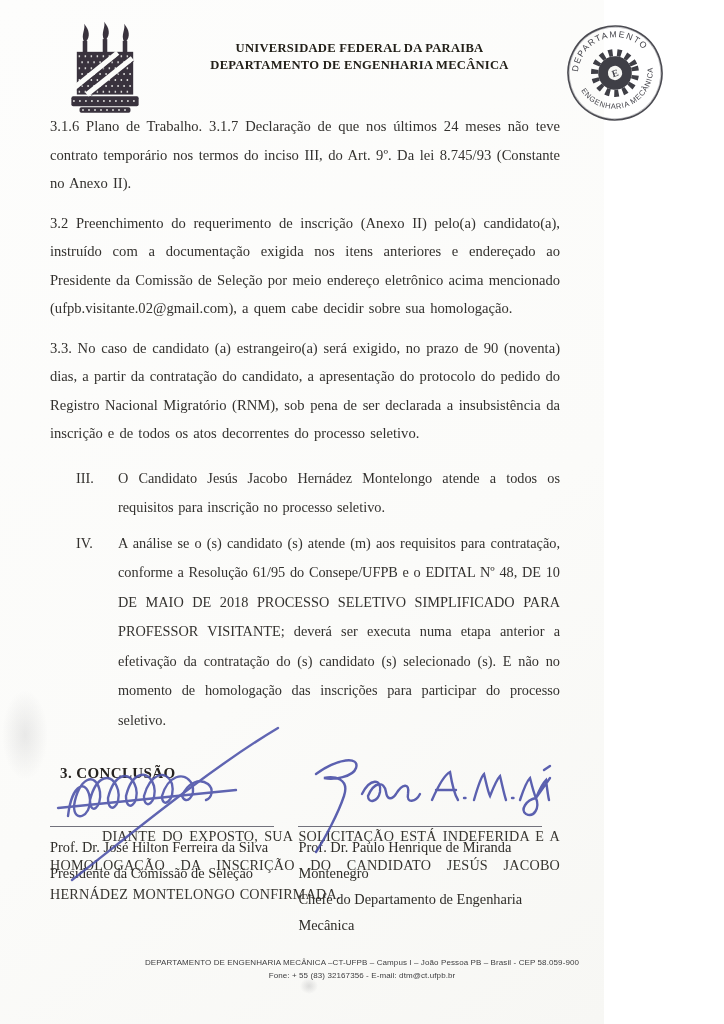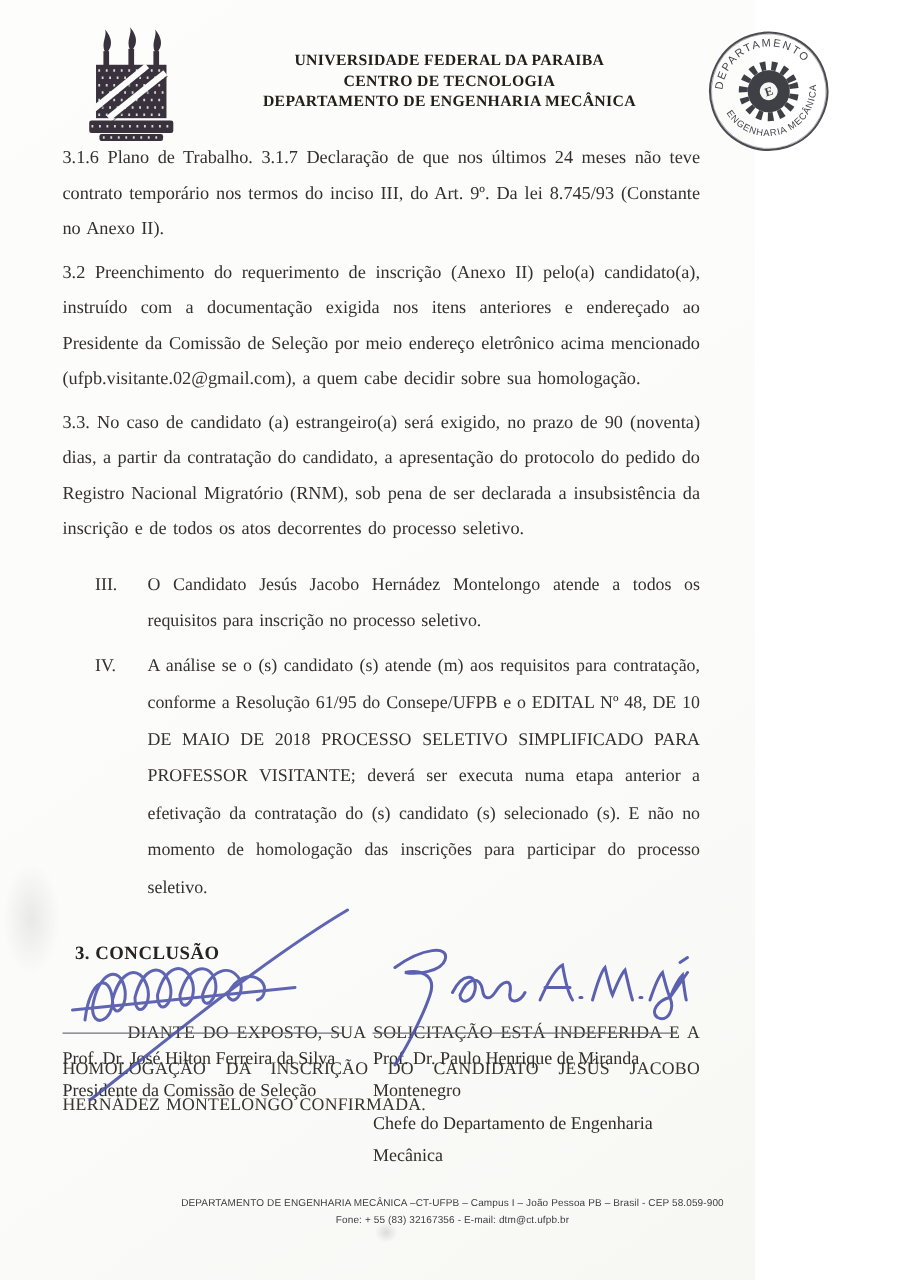--- a/index.html
+++ b/index.html
@@ -34,21 +34,21 @@
     font-size:12.6px;line-height:16.5px;letter-spacing:.25px;
   }
 
   
   .doc-body{position:absolute;left:50px;right:44px;top:112px;}
   .para{
     margin:0;text-align:justify;
     font-size:14.6px;line-height:28.5px;
     word-spacing:1.5px;
   }
-  .para + .para{margin-top:6px;}
+  .para + .para{margin-top:11px;}
 
   .req-list{margin:16px 0 0 26px;font-family:Liberation Serif, serif;}
   .req-item{display:flex;margin:0;}
   .req-item + .req-item{margin-top:6px;}
   .req-numeral{
     width:42px;flex:0 0 42px;font-size:14.3px;line-height:29.5px;
   }
   .req-text{
     flex:1;text-align:justify;font-size:14.3px;line-height:29.5px;
     word-spacing:1px;
@@ -134,21 +134,20 @@
         </g>
         <g stroke="#39323d" stroke-width="1" fill="none" opacity=".6">
           <path d="M19,77 L67,38"></path>
             <path d="M33,85 L82,45"></path>
         </g>
       </svg>
     </span>
 
     <div class="header-titles">
       <div>UNIVERSIDADE FEDERAL DA PARAIBA</div>
-      <div>CENTRO DE TECNOLOGIA</div>
       <div>DEPARTAMENTO DE ENGENHARIA MECÂNICA</div>
     </div>
 
     <span class="seal-wrap">
       <svg width="102" height="102" viewBox="0 0 100 100" aria-hidden="true">
         <g transform="rotate(-18 50 50)" stroke="#4b4b52" fill="none">
           <circle cx="50" cy="50" r="46" stroke-width="1.6"></circle>
           <circle cx="50" cy="50" r="45" stroke-width=".6" opacity=".5"></circle>
           <defs>
             <path id="arcTop" d="M 13,52 A 37,37 0 0 1 87,52"></path>

